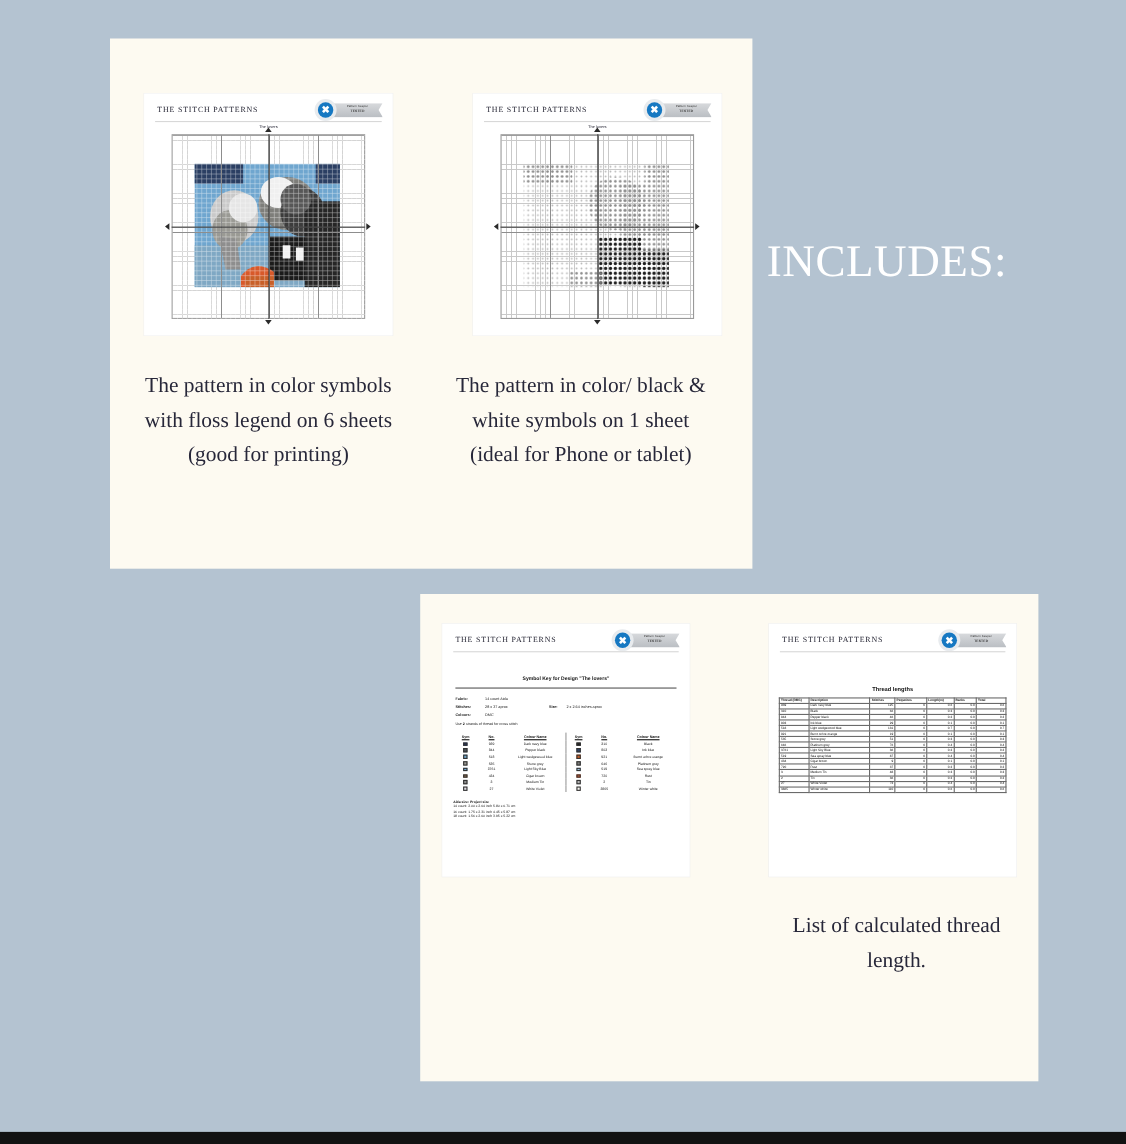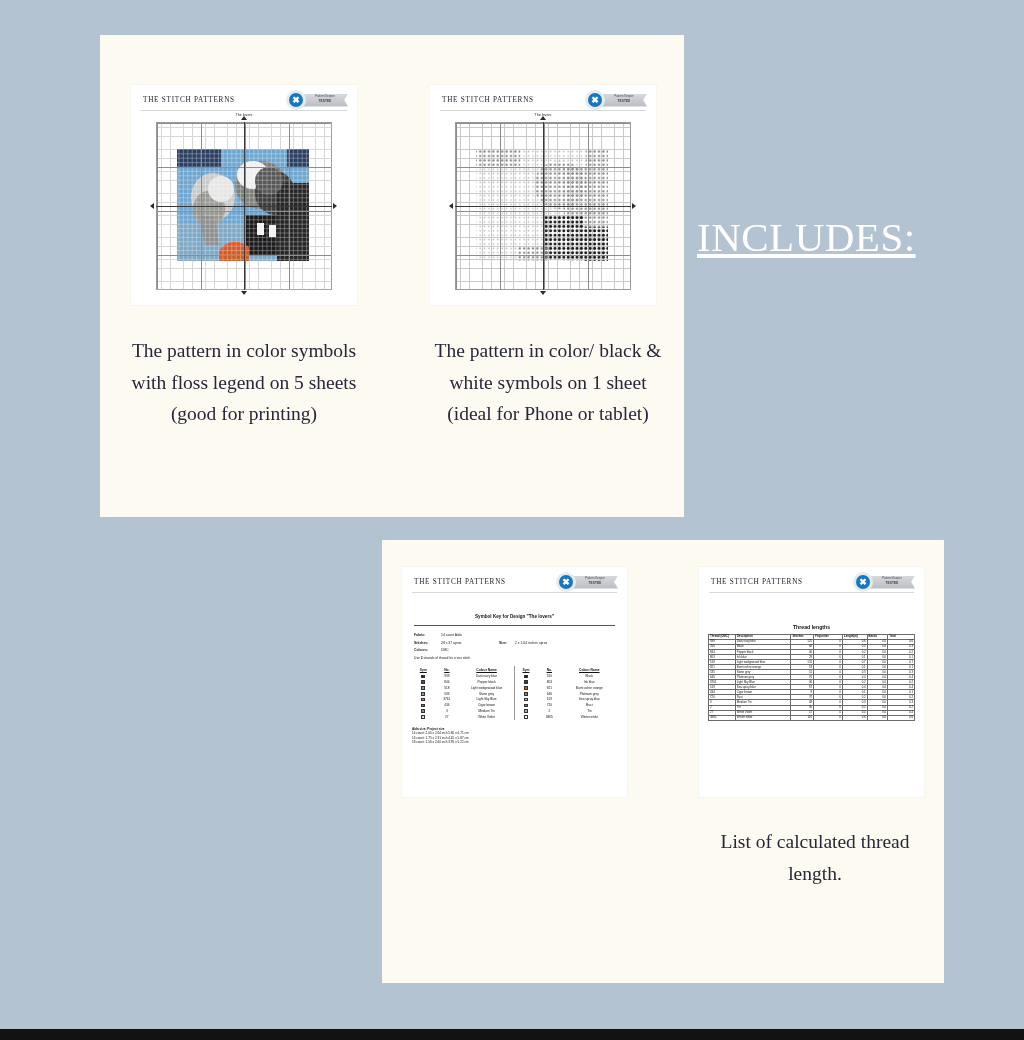--- a/index.html
+++ b/index.html
@@ -31,21 +31,21 @@
 
   
   .big-label {
     position: absolute;
     color: #ffffff;
     font-family: "Liberation Serif", serif;
     font-weight: 400;
     letter-spacing: 0.5px;
     line-height: 1.12;
   }
-  #includes-label { left: 697px; top: 215px; font-size: 41px; text-decoration: underline; }
+  #includes-label { left: 697px; top: 215px; font-size: 41px; }
   #pdf-label      { left: 99px;  top: 676px; font-size: 43px; }
 
   
   .sheet {
     position: absolute;
     background: #ffffff;
     box-shadow: 0 0 0 0.5px #efefef;
     overflow: hidden;
   }
   #sheet-color  { left: 131px; top: 85px;  width: 226px; height: 220px; }
@@ -161,21 +161,21 @@
   
   .caption {
     position: absolute;
     text-align: center;
     font-family: "Liberation Serif", serif;
     color: #272739;
     font-size: 19.5px;
     line-height: 1.62;
   }
   #cap-1 { left: 128px; top: 335px; width: 232px; }
-  #cap-2 { left: 428px; top: 335px; width: 240px; }
+  #cap-2 { left: 408px; top: 335px; width: 240px; }
   #cap-3 { left: 402px; top: 826px; width: 228px; }
   #cap-4 { left: 698px; top: 826px; width: 234px; }
 
   
   .key-body { position: absolute; left: 0; top: 30px; width: 225px; }
   .key-heading {
     text-align: center;
     font-family: "Liberation Sans", sans-serif;
     font-size: 4.6px; font-weight: bold; color: #111;
     margin-top: 17px;
@@ -363,21 +363,21 @@
       </div>
       <div class="center-line-h"></div>
       <div class="center-line-v"></div>
       <div class="tick tick-top" style="left:110px; top:3px;"></div>
       <div class="tick tick-bottom" style="left:110px; top:178px;"></div>
       <div class="tick tick-left" style="left:19px;  top:90px;"></div>
       <div class="tick tick-right" style="left:202px; top:90px;"></div>
     </div>
   </div>
 
-  <div class="caption" id="cap-1">The pattern in color symbols with floss legend on 5 sheets (good for printing)</div>
+  <div class="caption" id="cap-1">The pattern in color symbols with floss legend on 6 sheets (good for printing)</div>
   <div class="caption" id="cap-2">The pattern in color/ black &amp; white symbols on 1 sheet (ideal for Phone or tablet)</div>
 
   <div class="panel" id="panel-bottom"></div>
 
   <div class="sheet" id="sheet-key">
     <div class="sheet-head">
       <div class="sheet-title">THE STITCH PATTERNS</div>
       <div class="badge">
         <div class="ribbon"></div>
         <div class="ribbon-t1">Pattern Keeper</div>

